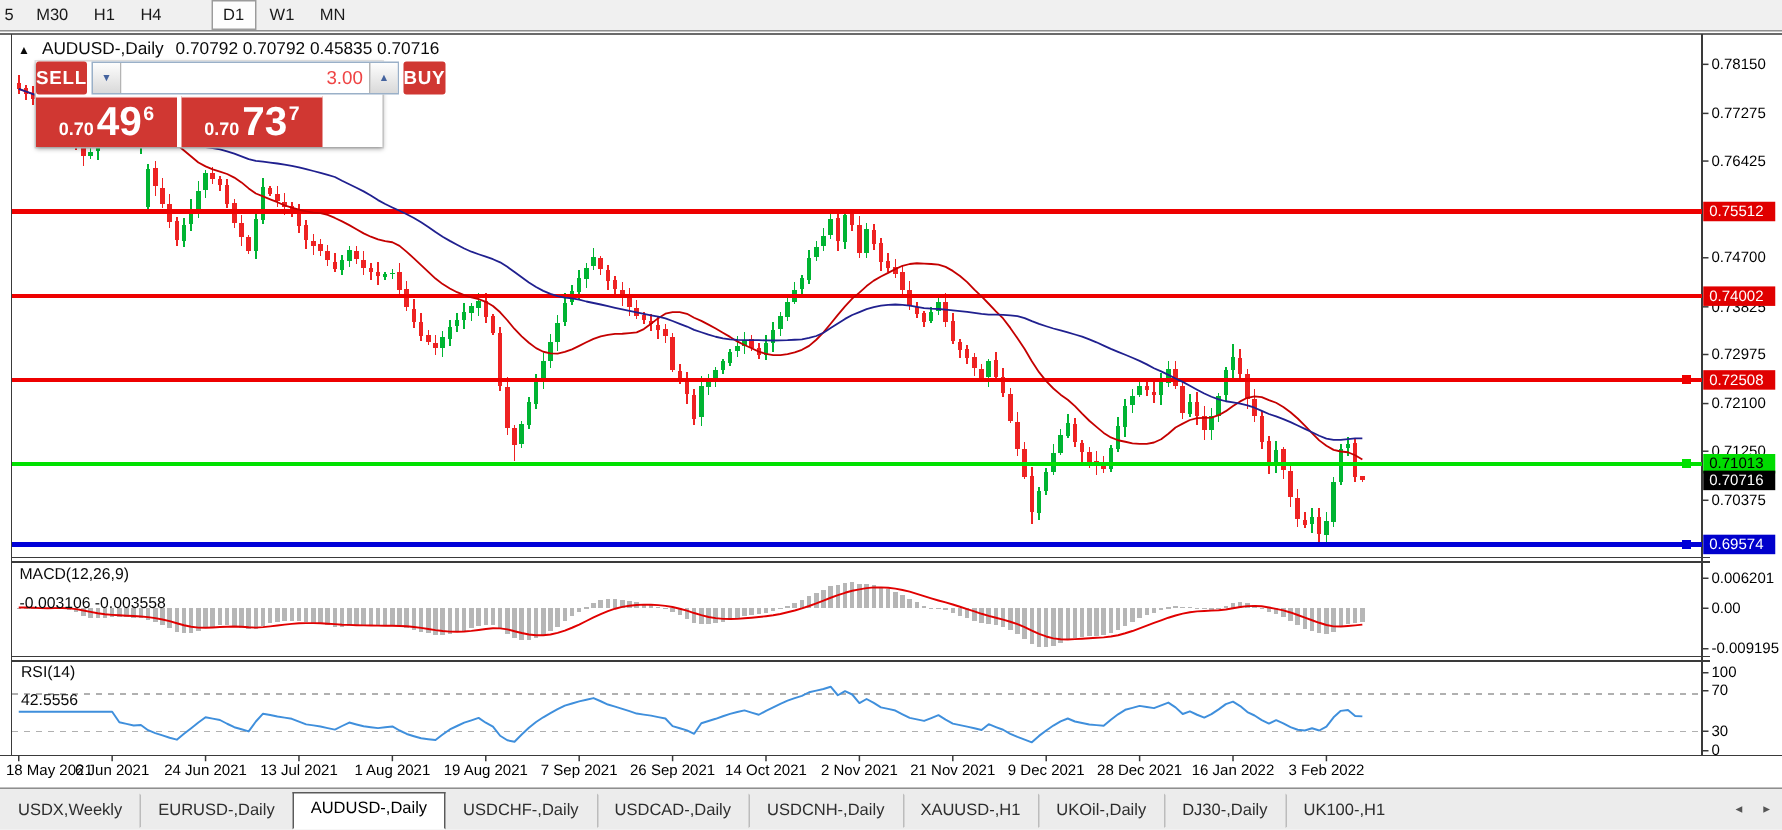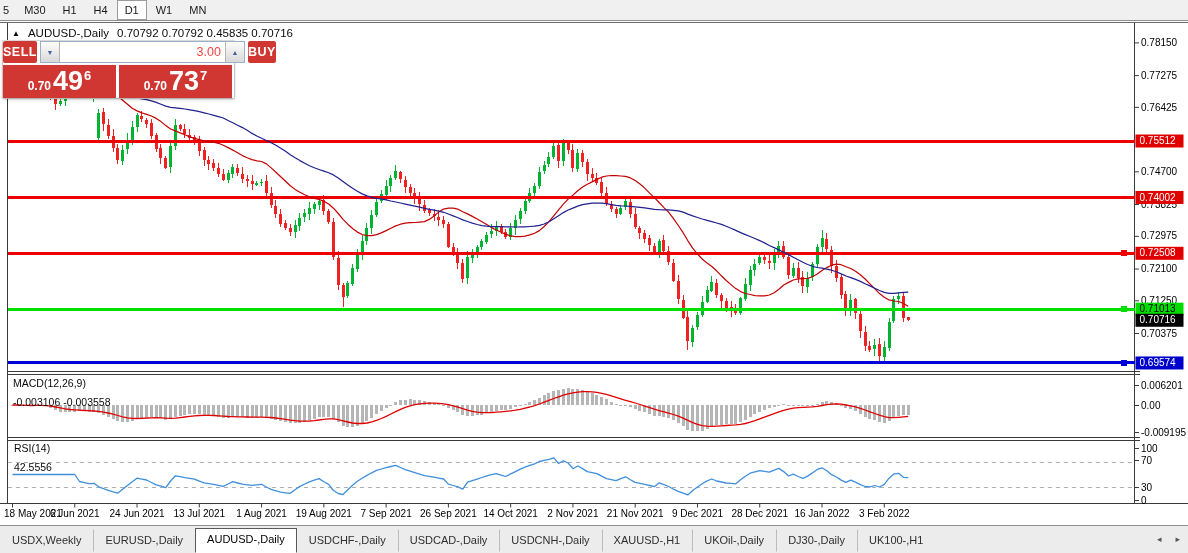--- a/index.html
+++ b/index.html
@@ -5,48 +5,48 @@
   html,body{margin:0;padding:0;background:#f0f0f0;width:1188px;height:553px;overflow:hidden;
     font-family:"Liberation Sans",sans-serif;-webkit-font-smoothing:antialiased;}
   #stage{position:relative;width:1188px;height:553px;}
 
   
   #toolbar{position:absolute;left:0;top:0;width:1188px;height:20px;background:#f0f0f0;
     border-bottom:1px solid #8f8f8f;display:flex;align-items:center;z-index:6;}
   .tf-btn{height:18px;line-height:18px;padding:0 7px;font-size:11px;color:#1a1a1a;
     border:1px solid transparent;margin-right:1px;cursor:default;}
   .tf-btn.first{padding:0 5px 0 2px;}
-  .tf-btn.active{background:#fdfdfd;border:1px solid #9b9b9b;}
+  .tf-btn.active{background:#fdfdfd;border:1px solid #9b9b9b;margin-left:24px;}
 
   
   #chart-area{position:absolute;left:0;top:21px;width:1188px;height:504px;background:#ffffff;z-index:0;}
   #chart-svg{position:absolute;left:0;top:0;width:1188px;height:553px;z-index:1;}
 
   #title-row{position:absolute;left:12px;top:27px;z-index:2;font-size:11.5px;color:#0a0a0a;
     display:flex;align-items:center;gap:8px;white-space:nowrap;}
   #title-row .arr{font-size:8px;position:relative;top:0px;}
 
   .ind-label{position:absolute;z-index:2;font-size:10.5px;color:#0a0a0a;display:flex;gap:7px;white-space:nowrap;flex-direction:column;}
   #macd-label{left:13px;top:377px;}
   #rsi-label{left:14px;top:442px;}
 
   
-  #quote-panel{position:absolute;left:3px;top:41px;width:231px;z-index:3;
+  #quote-panel{position:absolute;left:24px;top:41px;width:231px;z-index:3;
     box-shadow:0 1px 3px rgba(0,0,0,.35), 0 0 0 1px #e6e6e6;background:#fff;}
   #qp-row1{display:flex;height:22px;}
   .qp-btn{width:61px;height:22px;background:#d03732;color:#fff;font-size:12.5px;font-weight:bold;
     letter-spacing:.5px;display:flex;align-items:center;justify-content:center;cursor:pointer;border-radius:2px;}
   #qp-spinner{flex:1;display:flex;height:20px;border:1px solid #9ab0c8;margin:0 3px;background:#fff;}
   .spin-btn{width:18px;background:linear-gradient(#fdfdfd,#d9d9d9);border-right:1px solid #b4b4b4;
     color:#44639e;font-size:7px;display:flex;align-items:center;justify-content:center;cursor:pointer;}
   .spin-btn.up{border-right:none;border-left:1px solid #b4b4b4;}
   #volume-input{flex:1;border:none;outline:none;text-align:right;font-size:12.5px;padding:0 4px 0 0;
     font-family:"Liberation Sans",sans-serif;color:#ef4444;min-width:0;}
   #qp-row2{display:flex;margin-top:1px;}
-  .qp-price{width:113px;height:33px;background:#d03732;border-top:1px solid rgba(255,255,255,.95);
+  .qp-price{width:94px;height:33px;background:#d03732;border-top:1px solid rgba(255,255,255,.95);
     color:#fff;display:flex;align-items:center;justify-content:center;cursor:pointer;}
   .qp-price+.qp-price{margin-left:3px;}
   .qp-prefix{font-size:12px;font-weight:bold;margin:9px 2px 0 0;}
   .qp-big{font-size:27px;font-weight:bold;line-height:1;}
   .qp-sup{font-size:13px;font-weight:bold;align-self:flex-start;margin:3px 0 0 1px;}
 
   
   #tabbar{position:absolute;left:0;top:525px;width:1188px;height:28px;background:#ececec;
     border-top:1px solid #8e8e8e;z-index:6;display:flex;align-items:flex-start;padding-top:3px;box-sizing:border-box;}
   .tab{height:21px;line-height:21px;padding:0 11px;font-size:11px;color:#2e2e2e;white-space:nowrap;

